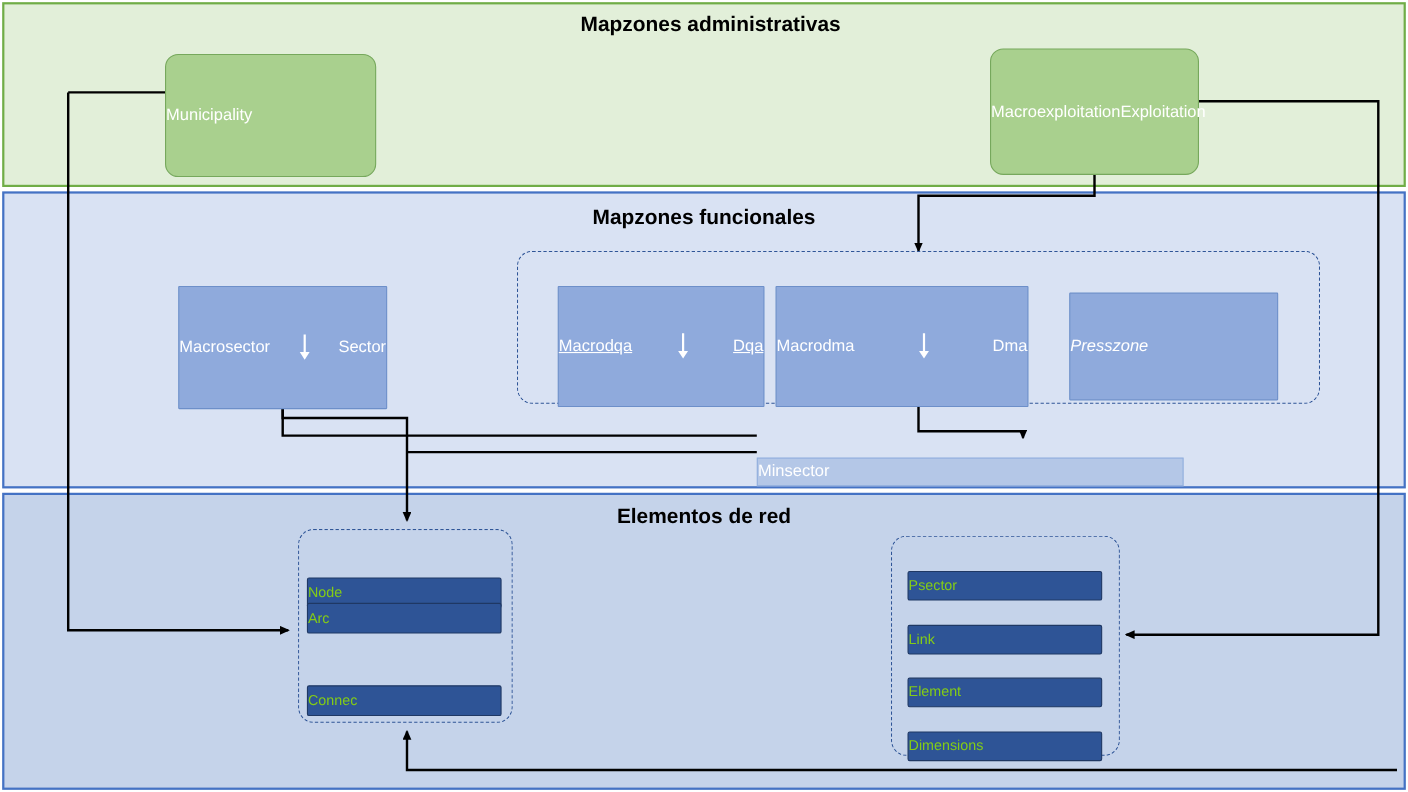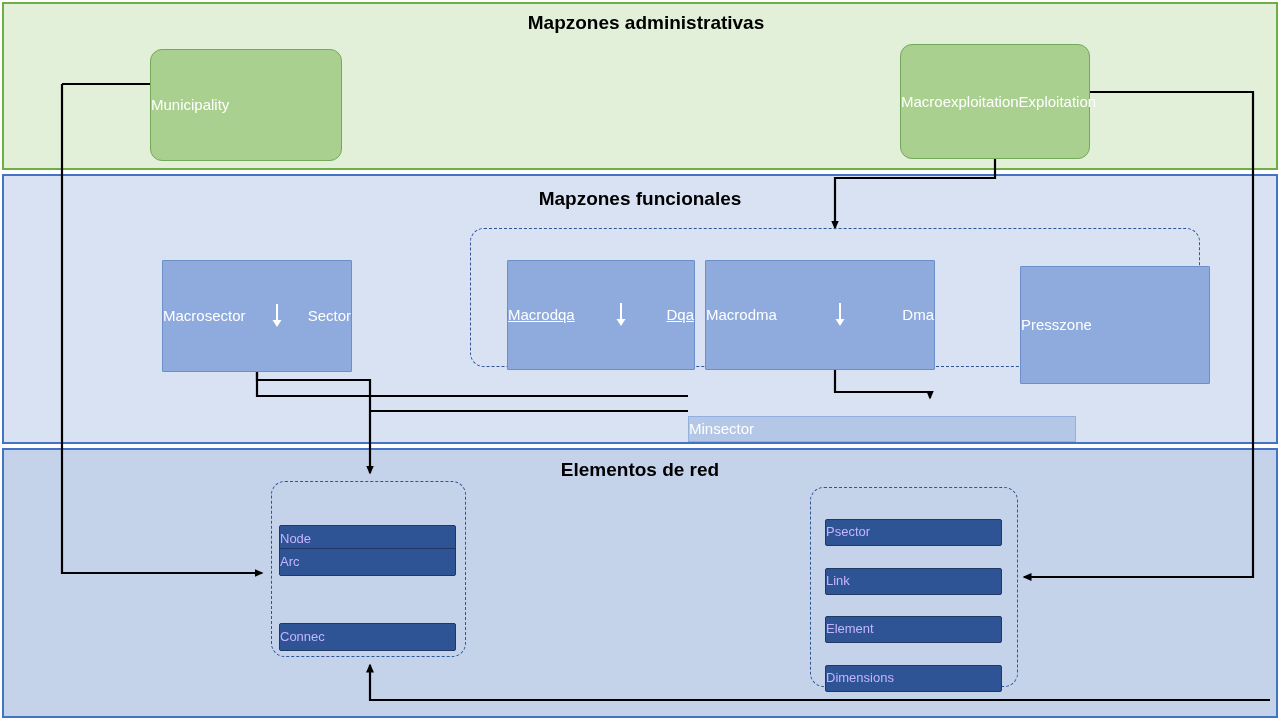--- a/index.html
+++ b/index.html
@@ -77,21 +77,21 @@
   }
   .box-strip {
     background: #b4c7e7;
     border: 1px solid #93b0de;
     color: #ffffff;
     font-size: 15px;
   }
   .box-dark {
     background: #2e5496;
     border: 1px solid #1f3864;
-    color: #c4b5fd;
+    color: #84cc16;
     font-size: 13px;
     border-radius: 2px;
   }
   .dashed-group {
     position: absolute;
     box-sizing: border-box;
     border: 1px dashed #2f5597;
     border-radius: 14px;
   }
   .dashed-group-sq {
@@ -192,21 +192,21 @@
 
   <div class="box box-blue" style="left:705px; top:242px; width:230px; height:110px;">
     <span class="lbl">Macrodma</span>
     <svg class="down-arrow" viewBox="0 0 14 26">
       <path d="M7,1 L7,18" stroke="#ffffff" stroke-width="2" fill="none"></path>
       <path d="M2.5,17 L7,24 L11.5,17 z" fill="#ffffff"></path>
     </svg>
     <span class="lbl">Dma</span>
   </div>
 
-  <div class="box box-blue" style="left:1020px; top:248px; width:190px; height:118px;">
+  <div class="box box-blue" style="left:972px; top:248px; width:190px; height:98px;font-style:italic;">
     <span class="lbl">Presszone</span>
   </div>
 
   <div class="box box-strip" style="left:688px; top:398px; width:388px; height:26px;">
     <span class="lbl">Minsector</span>
   </div>
 
   <div class="dashed-group-sq" style="left:271px; top:481px; width:195px; height:176px;"></div>
 
   <div class="box box-dark" style="left:279px; top:507px; width:177px; height:28px;">

